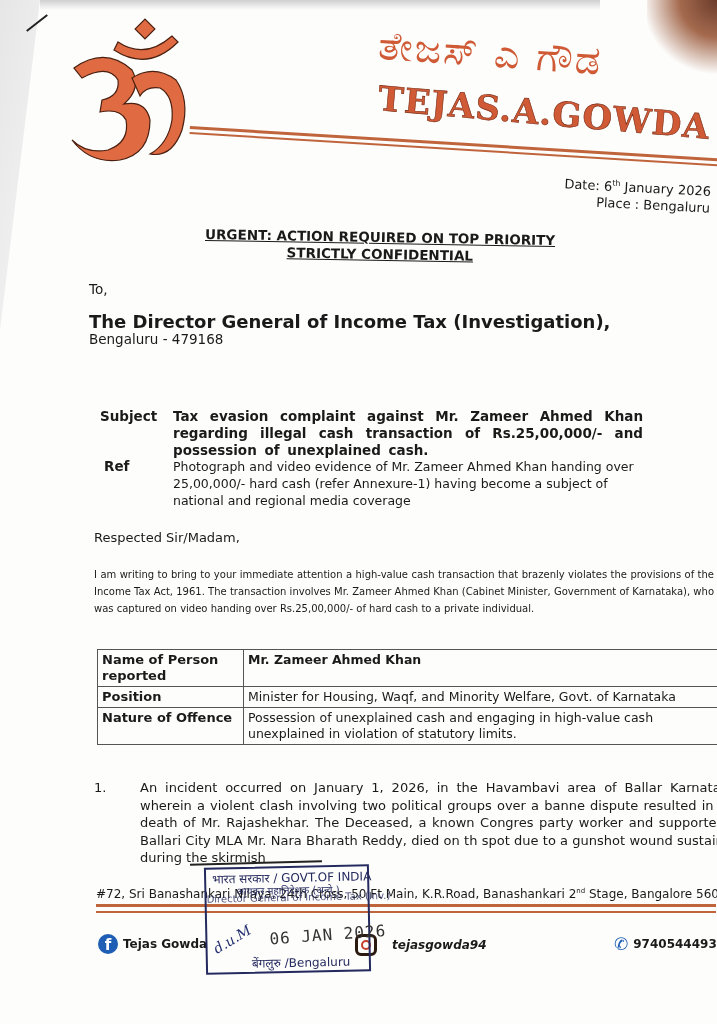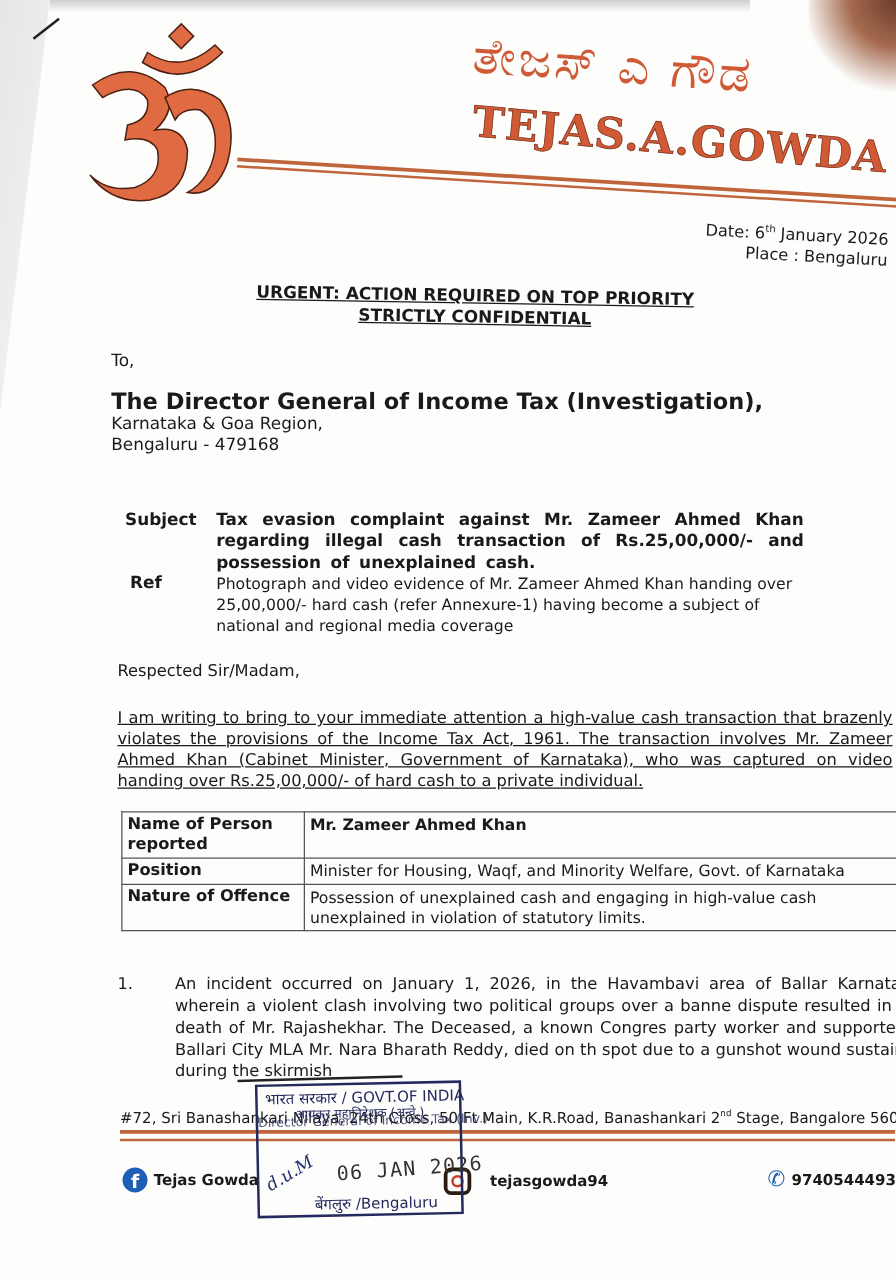--- a/index.html
+++ b/index.html
@@ -32,21 +32,21 @@
   .to { position: absolute; left: 89px; top: 281px; font-size: 13.5px; }
   .addressee { position: absolute; left: 89px; top: 313px; font-size: 13.5px; line-height: 17.5px; }
   .addressee .strong { font-weight: bold; font-size: 18px; }
 
   .subj-row { position: absolute; left: 100px; font-size: 13.5px; line-height: 17px; }
   .subj-label { position: absolute; left: 0; font-weight: bold; }
   .subj-text { position: absolute; left: 73px; width: 470px; font-weight: bold; text-align: justify; word-spacing: 3px; }
   .ref-text { position: absolute; left: 73px; width: 470px; font-size: 12.5px; }
 
   .salutation { position: absolute; left: 94px; top: 530px; font-size: 13px; }
-  .para { position: absolute; left: 94px; top: 566px; width: 620px; font-size: 13px; line-height: 17px; text-align: justify; text-decoration: underline; }
+  .para { position: absolute; left: 94px; top: 566px; width: 620px; font-size: 10px; line-height: 17px; text-align: justify; }
 
   table.info { position: absolute; left: 97px; top: 649px; width: 640px; border-collapse: collapse; font-size: 12.5px; line-height: 16px; }
   table.info td { border: 1px solid #555; padding: 2px 4px; vertical-align: top; }
   table.info td.k { font-weight: bold; width: 146px; font-size: 13px; }
   table.info tr.r0 td.v { font-weight: bold; }
 
   .point { position: absolute; left: 94px; top: 779px; width: 640px; font-size: 13px; line-height: 17.5px; }
   .point .num { position: absolute; left: 0; top: 0; }
   .point .txt { position: absolute; left: 46px; width: 600px; text-align: justify; white-space: normal; }
   .underline-ink { position: absolute; left: 190px; top: 862px; width: 132px; height: 2px; background: #222; transform: rotate(-1.5deg); }
@@ -107,21 +107,20 @@
   </div>
 
   <div class="heading">
     <div>URGENT: ACTION REQUIRED ON TOP PRIORITY</div>
     <div>STRICTLY CONFIDENTIAL</div>
   </div>
 
   <div class="to">To,</div>
   <div class="addressee">
     <div class="strong">The Director General of Income Tax (Investigation),</div>
-    <div>Karnataka &amp; Goa Region,</div>
     <div>Bengaluru - 479168</div>
   </div>
 
   <div class="subj-row" style="top:408px;">
     <span class="subj-label">Subject</span>
     <div class="subj-text">Tax evasion complaint against Mr. Zameer Ahmed Khan regarding illegal cash transaction of Rs.25,00,000/- and possession of unexplained cash.</div>
   </div>
   <div class="subj-row" style="top:458px;">
     <span class="subj-label" style="left:4px;">Ref</span>
     <div class="ref-text">Photograph and video evidence of Mr. Zameer Ahmed Khan handing over 25,00,000/- hard cash (refer Annexure-1) having become a subject of national and regional media coverage</div>
@@ -158,21 +157,21 @@
   </div>
   <div class="footer-rule">
       <div></div>
       <div></div>
     </div>
 
   <div class="social" style="left:98px;">
     <span class="fb">f</span>
     <span>Tejas Gowda</span>
   </div>
-  <div class="social" style="left:355px;">
+  <div class="social" style="left:355px;font-style:italic;">
     <span class="ig"></span>
     <span style="margin-left:10px;">tejasgowda94</span>
   </div>
   <div class="social" style="left:614px;">
     <span class="phone">✆</span>
     <span>9740544493</span>
   </div>
 
   <div class="stamp">
     <div class="l1">भारत सरकार / GOVT.OF INDIA</div>

